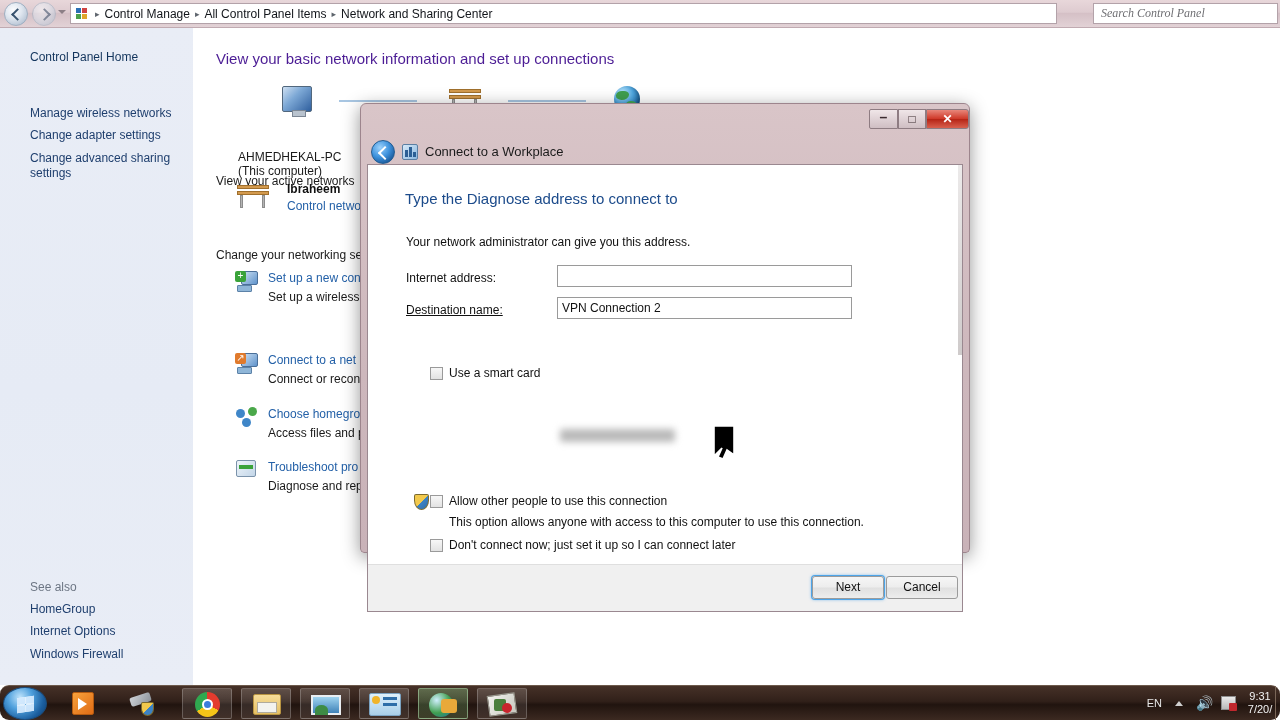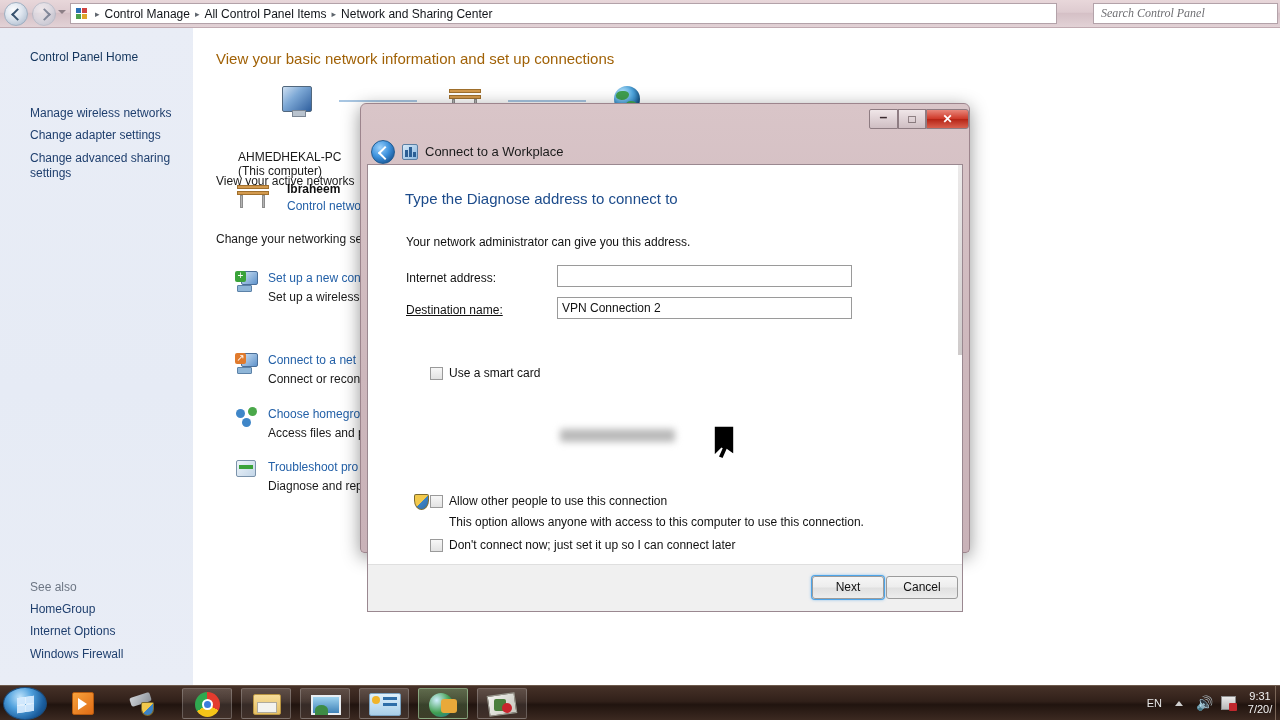--- a/index.html
+++ b/index.html
@@ -92,21 +92,21 @@
     color: #6d7684; font-size: 12px; padding-left: 30px;
   }
 
   
   #content {
     position: absolute; left: 193px; top: 28px; width: 1087px; height: 657px;
     background: #ffffff; overflow: hidden;
   }
   #page-title {
     position: absolute; left: 23px; top: 22px;
-    font-size: 15px; color: #a16207; white-space: nowrap;
+    font-size: 15px; color: #4c1d95; white-space: nowrap;
   }
   
   #netmap { position: absolute; left: 0; top: 48px; width: 640px; height: 78px; }
   .map-label {
     font-size: 12px; color: #1a1a1a; line-height: 14px; white-space: nowrap;
   }
   .map-link {
     position: absolute; height: 0; border-top: 2px solid #a8c6e2; top: 24px;
   }
   .blur-lbl {
@@ -264,20 +264,21 @@
   #cursor {
     position: absolute; left: 708px; top: 424px; width: 30px; height: 34px;
     pointer-events: none;
   }
 
   
   #taskbar {
     position: absolute; left: 0; top: 685px; width: 1280px; height: 35px;
     background: linear-gradient(to bottom, rgba(60,38,28,.95) 0%, rgba(42,25,18,.97) 45%, rgba(30,17,12,.99) 55%, rgba(52,33,24,.96) 100%);
     border-top: 1px solid #6d5a4c;
+    border-radius: 9px;
   }
   #startorb {
     position: absolute; left: 3px; top: 1px; width: 44px; height: 33px; border-radius: 50%;
     background: radial-gradient(circle at 38% 30%, #bfe3fb 0%, #4fa0dd 36%, #1b5e9e 70%, #0a3c70 100%);
     border: 1px solid #1b4e7f;
   }
   #startorb::after {
     content: ""; position: absolute; left: 13px; top: 9px; width: 17px; height: 15px;
     background:
       linear-gradient(to right, #eaf5ff 0 47%, transparent 47% 53%, #eaf5ff 53% 100%),
@@ -398,21 +399,21 @@
 
     <div class="ic ic-bench" style="left:43px;top:156px;">
       <i style="left:1px;top:1px;width:32px;height:4px;"></i>
       <i style="left:1px;top:7px;width:32px;height:4px;"></i>
       <i style="left:4px;top:11px;width:3px;height:13px;background:#b4b4b4;border-color:#8c8c8c;"></i>
       <i style="left:26px;top:11px;width:3px;height:13px;background:#b4b4b4;border-color:#8c8c8c;"></i>
     </div>
     <div class="net-name" style="position:absolute;left:94px;top:154px;">Ibraheem</div>
     <div class="net-type" style="position:absolute;left:94px;top:171px;">Control netwo</div>
 
-    <div class="sec-head" style="left:23px;top:204px;">Change your networking se</div>
+    <div class="sec-head" style="left:23px;top:220px;">Change your networking se</div>
 
     <div class="ic" style="left:42px;top:243px;width:24px;height:22px;">
       <div style="position:absolute;left:6px;top:0;width:17px;height:14px;background:linear-gradient(135deg,#cfe2f4,#5f93cb);border:1px solid #4a6f99;border-radius:2px"></div>
       <div style="position:absolute;left:0;top:0;width:11px;height:11px;background:#3aa33a;border-radius:2px;color:#fff;font-size:10px;line-height:10px;text-align:center">+</div>
       <div style="position:absolute;left:2px;top:14px;width:15px;height:7px;background:#8fb6d8;border:1px solid #5c82a8;border-radius:1px"></div>
     </div>
     <div class="task-link" style="position:absolute;left:75px;top:243px;">Set up a new con</div>
     <div class="task-desc" style="position:absolute;left:75px;top:262px;">Set up a wireless,</div>
 
     <div class="ic" style="left:42px;top:325px;width:24px;height:22px;">

